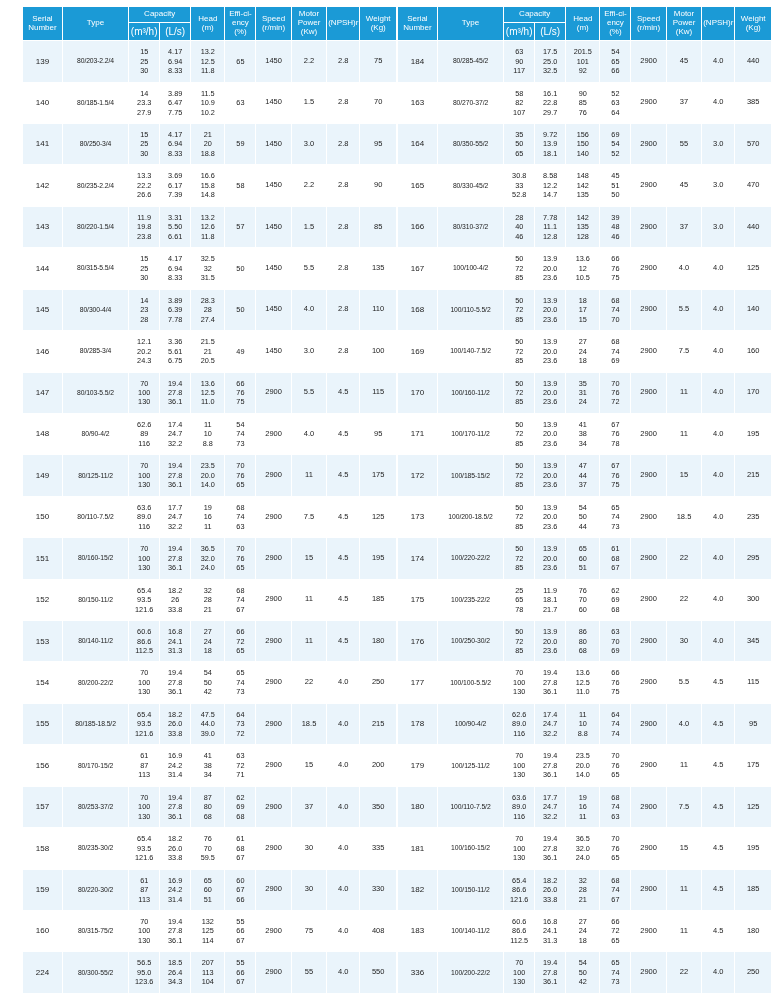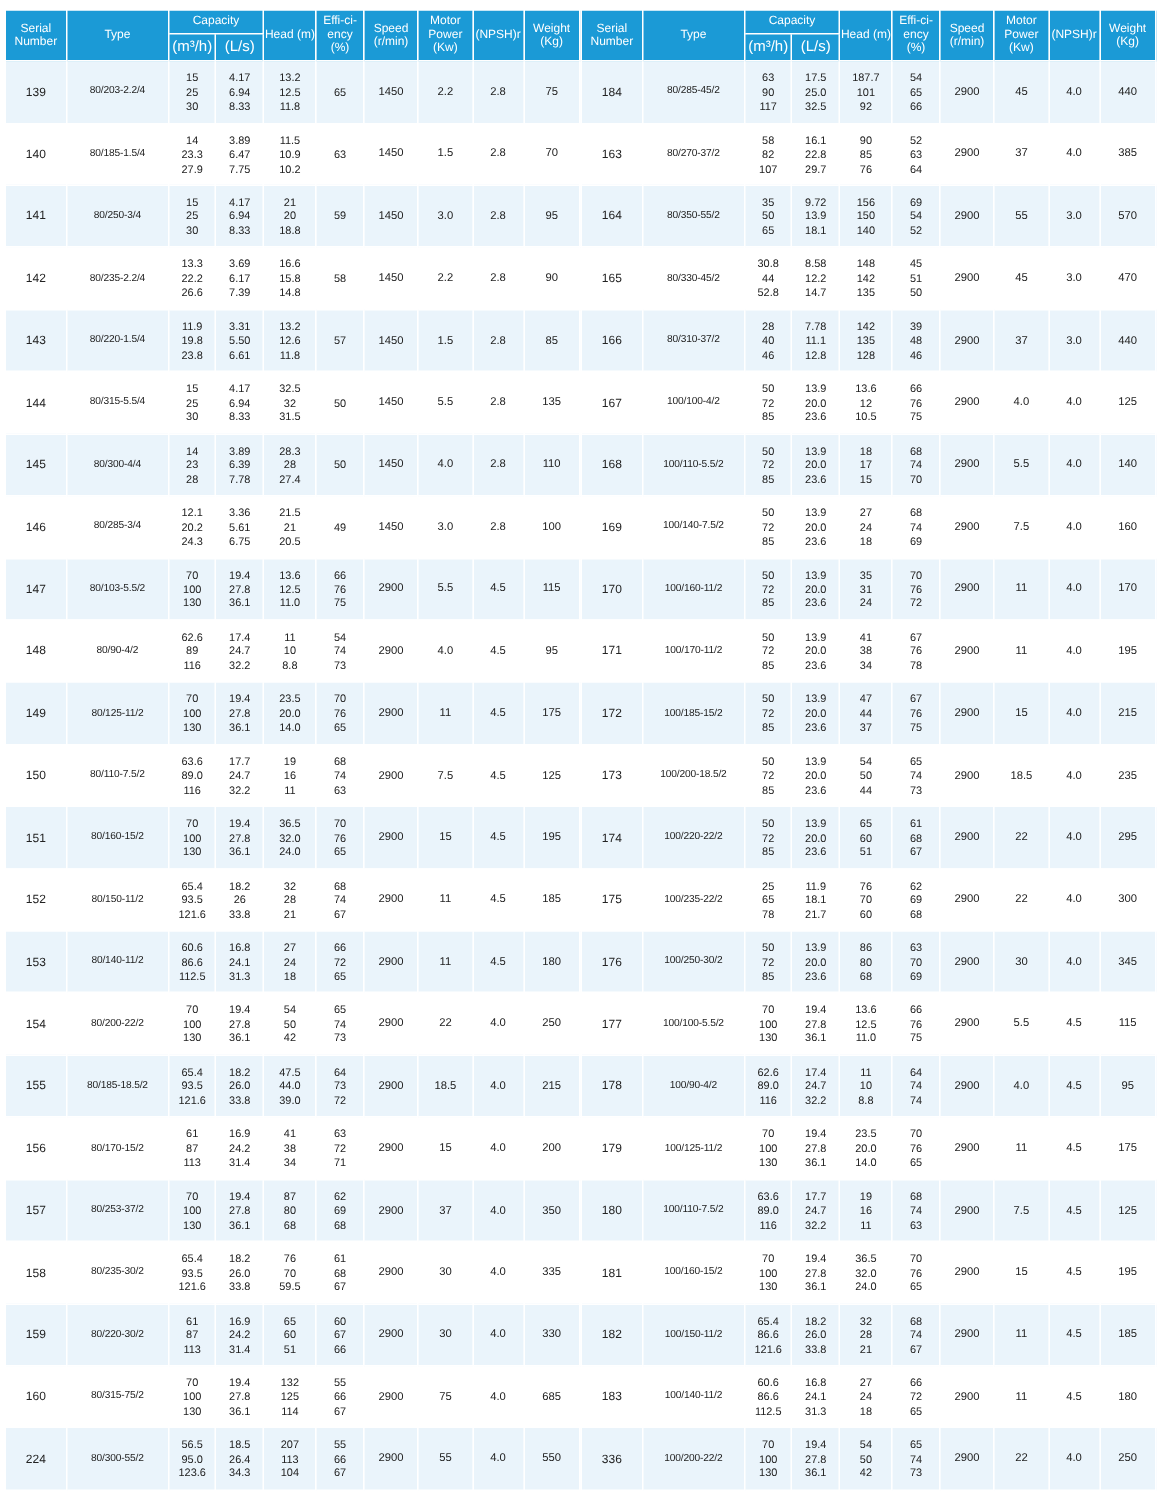--- a/index.html
+++ b/index.html
@@ -5,21 +5,21 @@
   * { box-sizing: border-box; }
   html, body {
     margin: 0; padding: 0;
     background: #ffffff;
     font-family: "Liberation Sans", sans-serif;
   }
   #page {
     width: 777px;
     min-height: 1000px;
     background: #fff;
-    padding: 6px 5px 6px 3px;
+    padding: 6px 5px 6px 22px;
     display: flex;
     gap: 0;
   }
   table.spec {
     border-collapse: collapse;
     table-layout: fixed;
     width: 384px;
     font-size: 7.5px;
     color: #222;
   }
@@ -513,21 +513,21 @@
 36.1</td>
           <td class="head">132
 125
 114</td>
           <td class="eff">55
 66
 67</td>
           <td>2900</td>
           <td>75</td>
           <td>4.0</td>
-          <td>685</td>
+          <td>408</td>
         </tr>
         <tr>
           <td class="sn">224</td>
           <td class="type">80/300-55/2</td>
           <td class="cap-q">56.5
 95.0
 123.6</td>
           <td class="cap-l">18.5
 26.4
 34.3</td>
@@ -578,21 +578,21 @@
     <tbody id="right-body">
         <tr>
           <td class="sn">184</td>
           <td class="type">80/285-45/2</td>
           <td class="cap-q">63
 90
 117</td>
           <td class="cap-l">17.5
 25.0
 32.5</td>
-          <td class="head">187.7
+          <td class="head">201.5
 101
 92</td>
           <td class="eff">54
 65
 66</td>
           <td>2900</td>
           <td>45</td>
           <td>4.0</td>
           <td>440</td>
         </tr>
@@ -633,21 +633,21 @@
 52</td>
           <td>2900</td>
           <td>55</td>
           <td>3.0</td>
           <td>570</td>
         </tr>
         <tr class="alt">
           <td class="sn">165</td>
           <td class="type">80/330-45/2</td>
           <td class="cap-q">30.8
-44
+33
 52.8</td>
           <td class="cap-l">8.58
 12.2
 14.7</td>
           <td class="head">148
 142
 135</td>
           <td class="eff">45
 51
 50</td>

